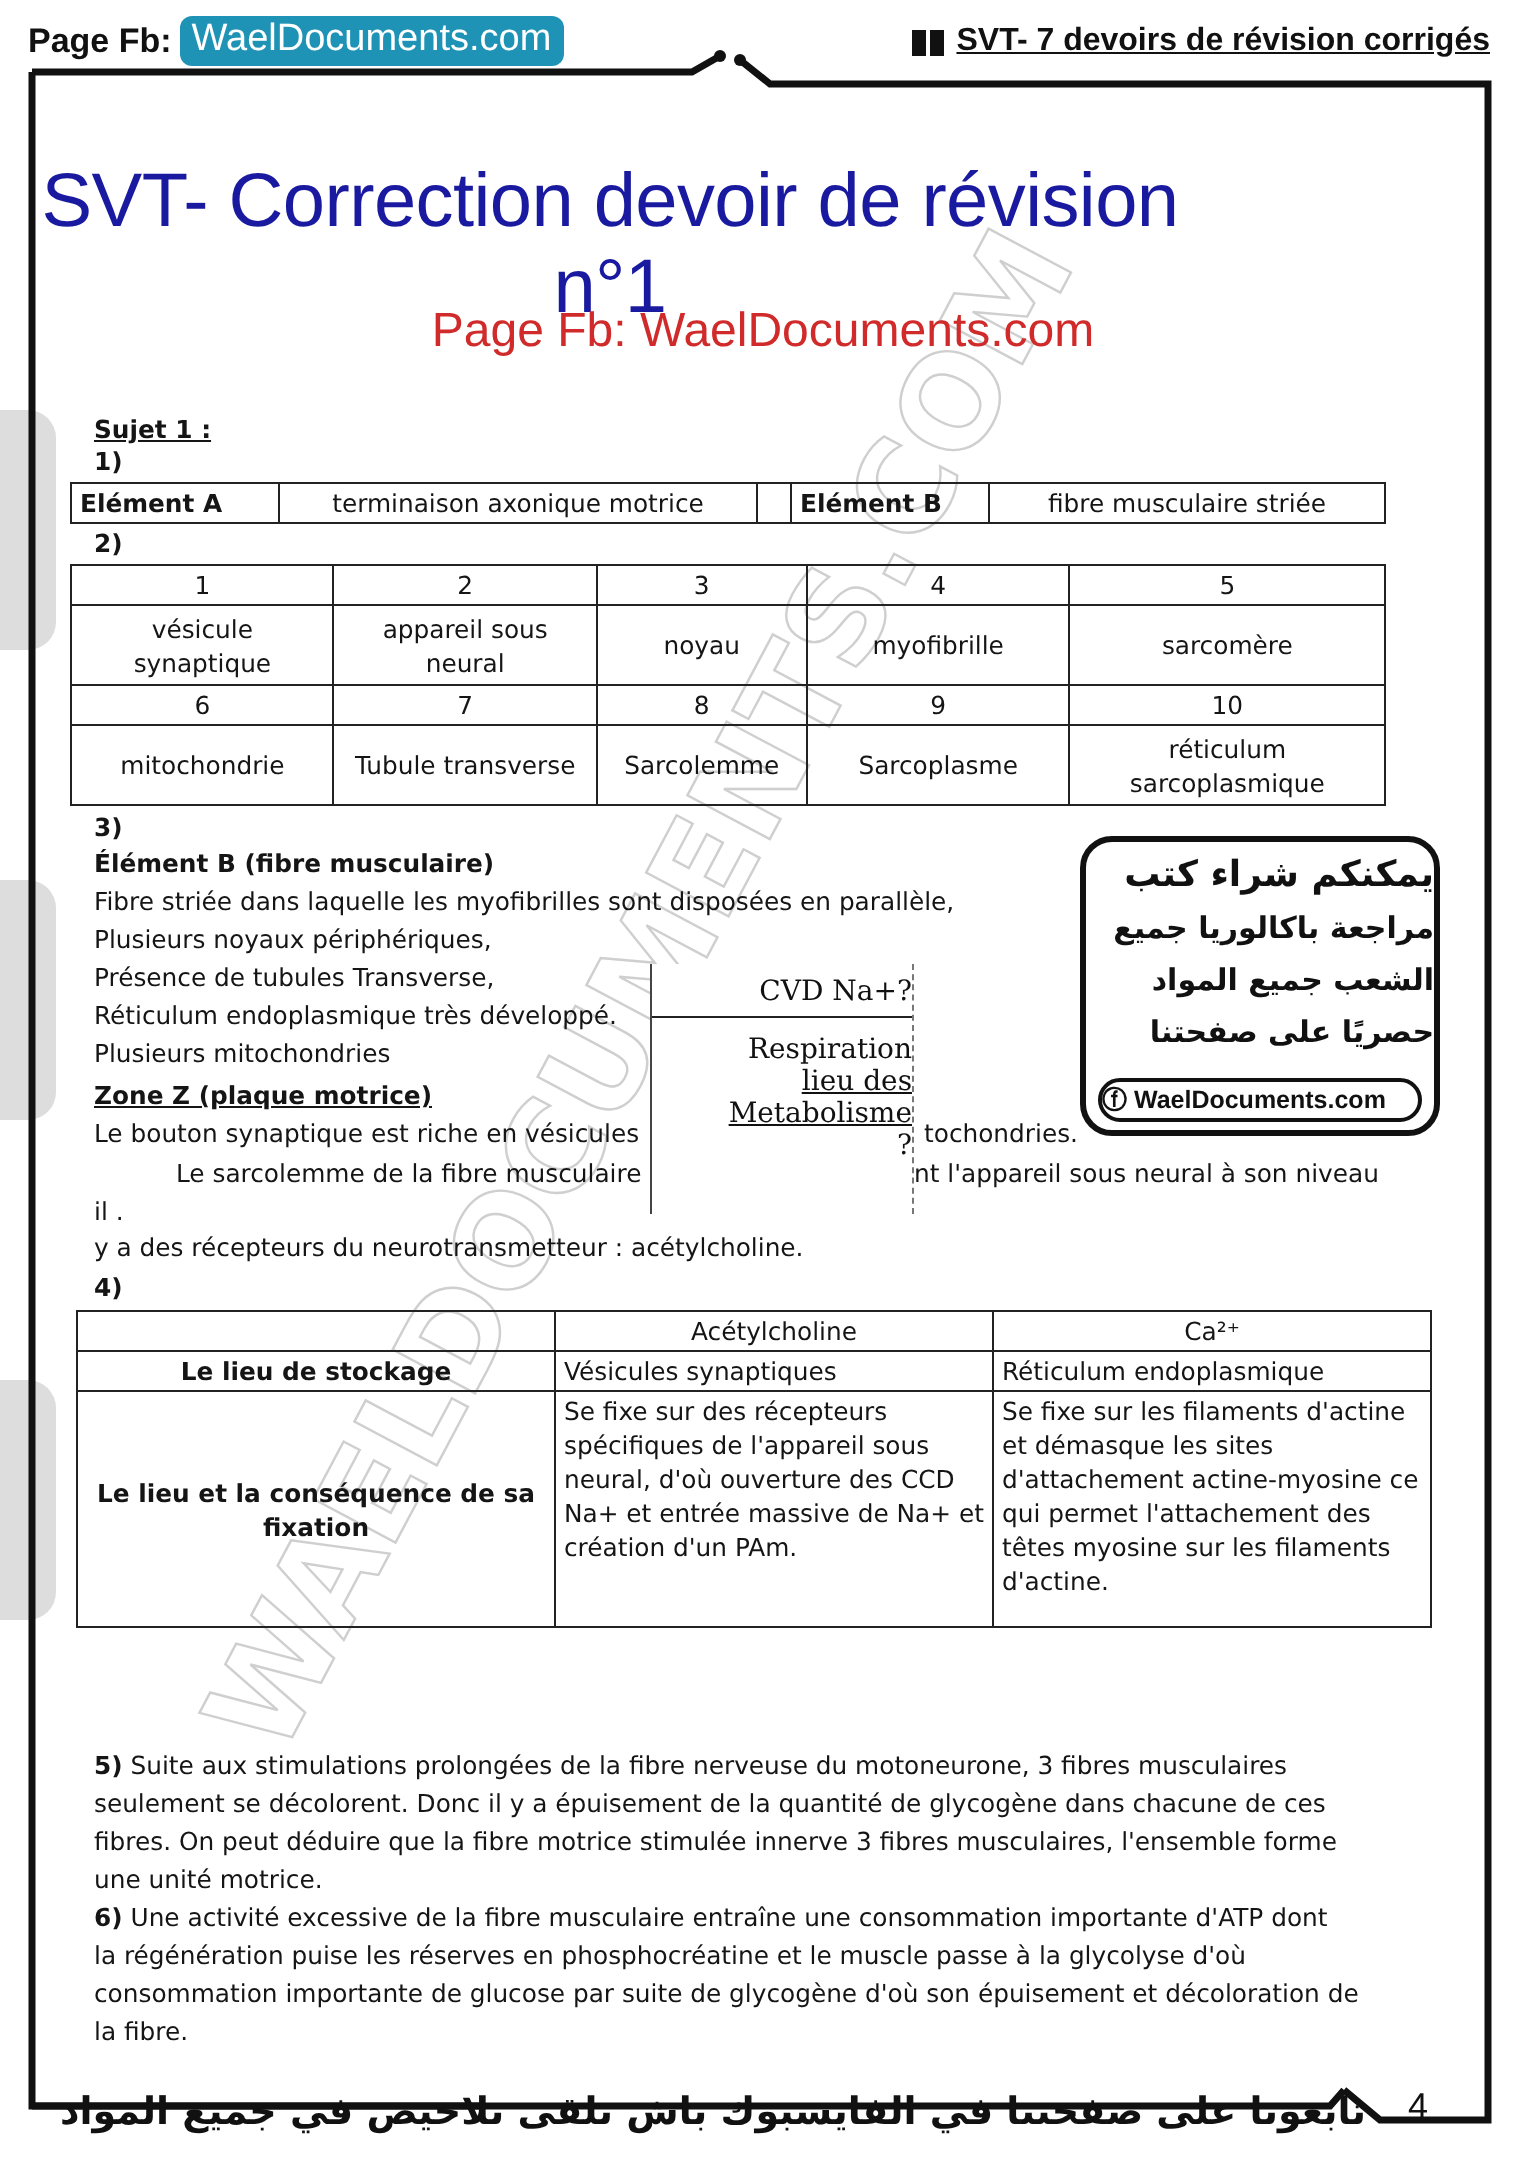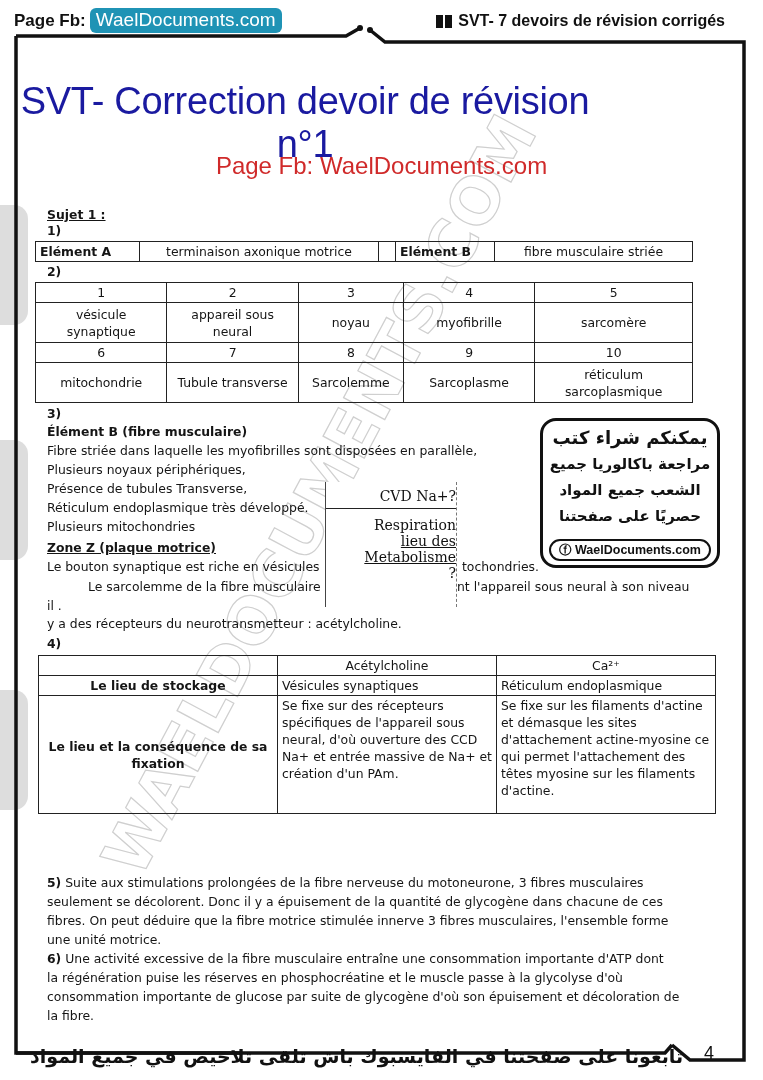--- a/index.html
+++ b/index.html
@@ -1,21 +1,21 @@
 <!DOCTYPE html>
 <html><head>
 <meta charset="utf-8">
 <style>
   html,body{margin:0;padding:0;background:#fff;}
   body{width:763px;height:1080px;position:relative;overflow:hidden;font-family:"DejaVu Sans",sans-serif;color:#111;}
   .abs{position:absolute;}
   
   #hdr-left{left:14px;top:8px;font:bold 17px "Liberation Sans",sans-serif;color:#111;display:flex;align-items:center;gap:4px;}
   #hdr-badge{background:#1f93b5;color:#fff;border-radius:6px;padding:1px 6px 2px;font:19px "Liberation Sans",sans-serif;}
-  #hdr-right{right:38px;top:12px;font:bold 16px "Liberation Sans",sans-serif;display:flex;align-items:center;gap:6px;}
+  #hdr-right{right:18px;top:12px;font:bold 16px "Liberation Sans",sans-serif;display:flex;align-items:center;gap:6px;text-decoration:underline;}
   .book{display:inline-block;width:16px;height:13px;position:relative;}
   .book:before,.book:after{content:"";position:absolute;top:0;width:7px;height:13px;background:#111;}
   .book:before{left:0;} .book:after{right:0;}
   
   #frame-svg{left:0;top:0;}
   
   .wm-gray{position:absolute;background:#ddd;}
   
   #title{left:0;width:610px;top:80px;text-align:center;font:38px "Liberation Sans",sans-serif;color:#1a1aa0;letter-spacing:-0.3px;}
   #subtitle{left:0;width:763px;top:152px;text-align:center;font:24px "Liberation Sans",sans-serif;color:#d02a2a;}
@@ -23,21 +23,21 @@
   .b{font-weight:bold;}
   .u{text-decoration:underline;}
   table{border-collapse:collapse;}
   td{border:1.6px solid #222;padding:1px 4px;font-size:12.4px;text-align:center;vertical-align:middle;line-height:17px;}
   #t1{left:35px;top:241px;width:658px;}
   #t2{left:35px;top:282px;width:658px;}
   #t4{left:38px;top:655px;width:678px;}
   #t4 td{text-align:left;}
   #t4 td.lbl{text-align:center;}
   .line{position:absolute;left:47px;white-space:nowrap;}
-  #ad{left:540px;top:418px;width:180px;height:150px;border:3px solid #111;border-radius:16px;box-sizing:border-box;text-align:center;font:bold 18px "DejaVu Sans",sans-serif;direction:rtl;line-height:26px;padding-top:4px;}
+  #ad{left:540px;top:418px;width:180px;height:150px;border:3px solid #111;border-radius:16px;box-sizing:border-box;font:bold 18px "DejaVu Sans",sans-serif;direction:rtl;line-height:26px;padding-top:4px;}
   #ad-link{position:absolute;left:6px;right:6px;bottom:4px;border:2px solid #111;border-radius:12px;font:bold 12.5px "Liberation Sans",sans-serif;direction:ltr;line-height:18px;}
   #note{left:325px;top:482px;width:130px;height:125px;border-left:1px solid #444;border-right:1px dashed #777;background:#fff;font:14px "DejaVu Serif",serif;text-align:right;}
   #footer-ar{left:30px;top:1045px;font:bold 19px "DejaVu Sans",sans-serif;direction:rtl;}
   #page-num{left:704px;top:1043px;font:18px "Liberation Sans",sans-serif;}
 </style>
 </head>
 <body>
 
 <div class="wm-gray" style="left:0;top:205px;width:28px;height:120px;border-radius:0 14px 14px 0;"></div>
 <div class="wm-gray" style="left:0;top:440px;width:28px;height:120px;border-radius:0 14px 14px 0;"></div>

